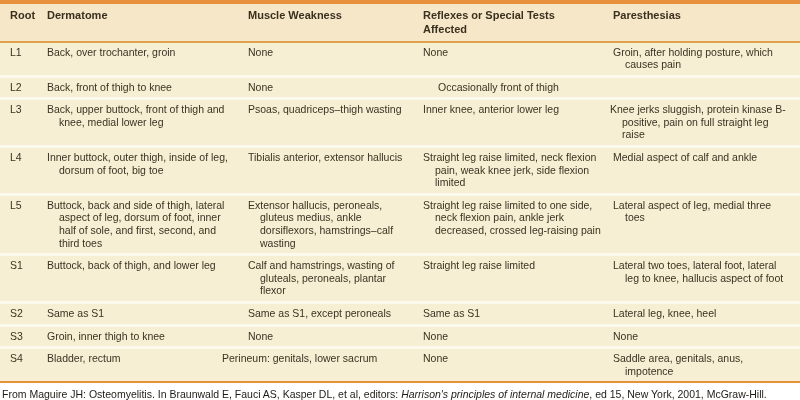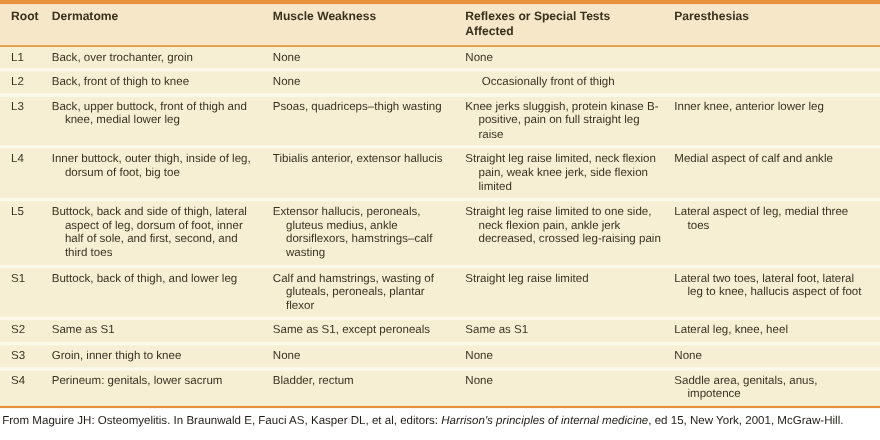--- a/index.html
+++ b/index.html
@@ -87,20 +87,23 @@
           </div>
           <div class="cell c1">
             <div class="wrap">Back, over trochanter, groin</div>
           </div>
           <div class="cell c2">
             <div class="wrap">None</div>
           </div>
           <div class="cell c3">
             <div class="wrap">None</div>
           </div>
+          <div class="cell c4">
+            <div class="wrap">Groin, after holding posture, which causes pain</div>
+          </div>
         </div>
         <div class="row">
           <div class="cell c0">
             <div class="wrap">L2</div>
           </div>
           <div class="cell c1">
             <div class="wrap">Back, front of thigh to knee</div>
           </div>
           <div class="cell c3">
             <div class="wrap">None</div>
@@ -112,26 +115,26 @@
         <div class="row">
           <div class="cell c0">
             <div class="wrap">L3</div>
           </div>
           <div class="cell c1">
             <div class="wrap">Back, upper buttock, front of thigh and knee, medial lower leg</div>
           </div>
           <div class="cell c2">
             <div class="wrap">Psoas, quadriceps–thigh wasting</div>
           </div>
+          <div class="cell c4">
+            <div class="wrap">Inner knee, anterior lower leg</div>
+          </div>
           <div class="cell c3">
             <div class="wrap">Knee jerks sluggish, protein kinase B-positive, pain on full straight leg raise</div>
           </div>
-          <div class="cell c4">
-            <div class="wrap">Inner knee, anterior lower leg</div>
-          </div>
         </div>
         <div class="row">
           <div class="cell c0">
             <div class="wrap">L4</div>
           </div>
           <div class="cell c1">
             <div class="wrap">Inner buttock, outer thigh, inside of leg, dorsum of foot, big toe</div>
           </div>
           <div class="cell c2">
             <div class="wrap">Tibialis anterior, extensor hallucis</div>
@@ -208,25 +211,25 @@
             <div class="wrap">None</div>
           </div>
           <div class="cell c4">
             <div class="wrap">None</div>
           </div>
         </div>
         <div class="row">
           <div class="cell c0">
             <div class="wrap">S4</div>
           </div>
+          <div class="cell c2">
+            <div class="wrap">Bladder, rectum</div>
+          </div>
           <div class="cell c1">
             <div class="wrap">Perineum: genitals, lower sacrum</div>
-          </div>
-          <div class="cell c2">
-            <div class="wrap">Bladder, rectum</div>
           </div>
           <div class="cell c3">
             <div class="wrap">None</div>
           </div>
           <div class="cell c4">
             <div class="wrap">Saddle area, genitals, anus, impotence</div>
           </div>
         </div>
       </div>
     <div class="botline"></div>

